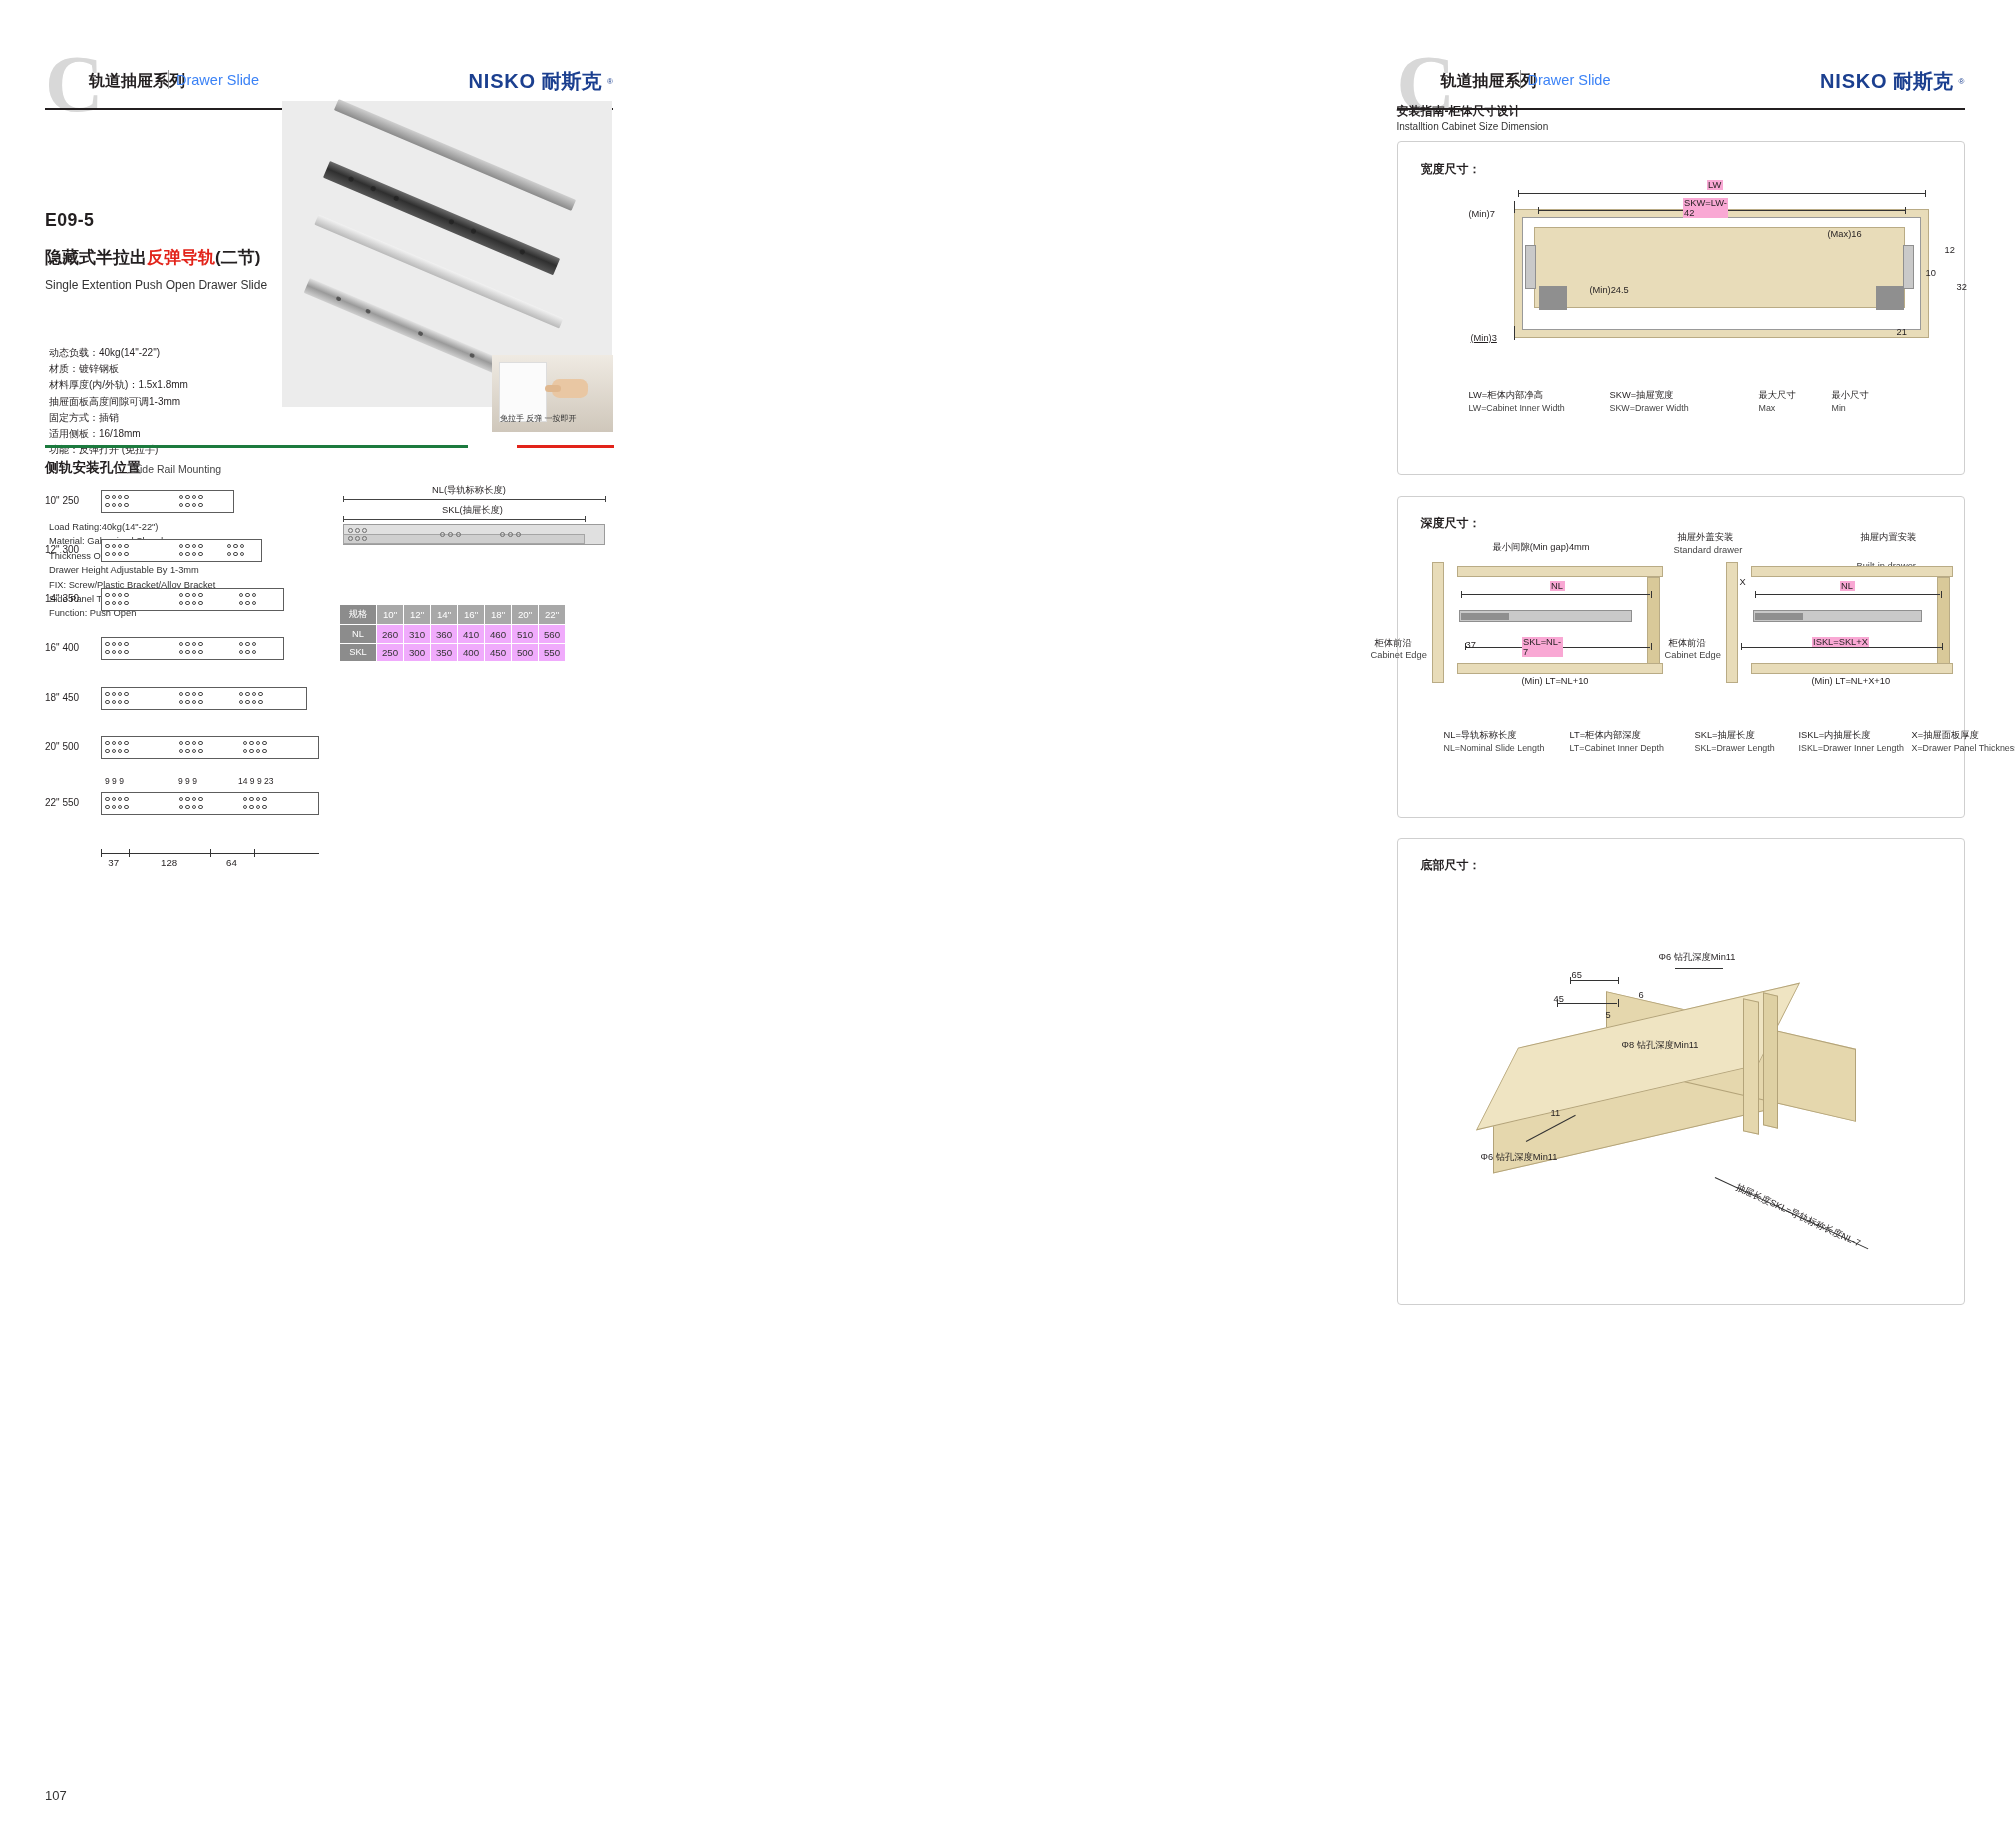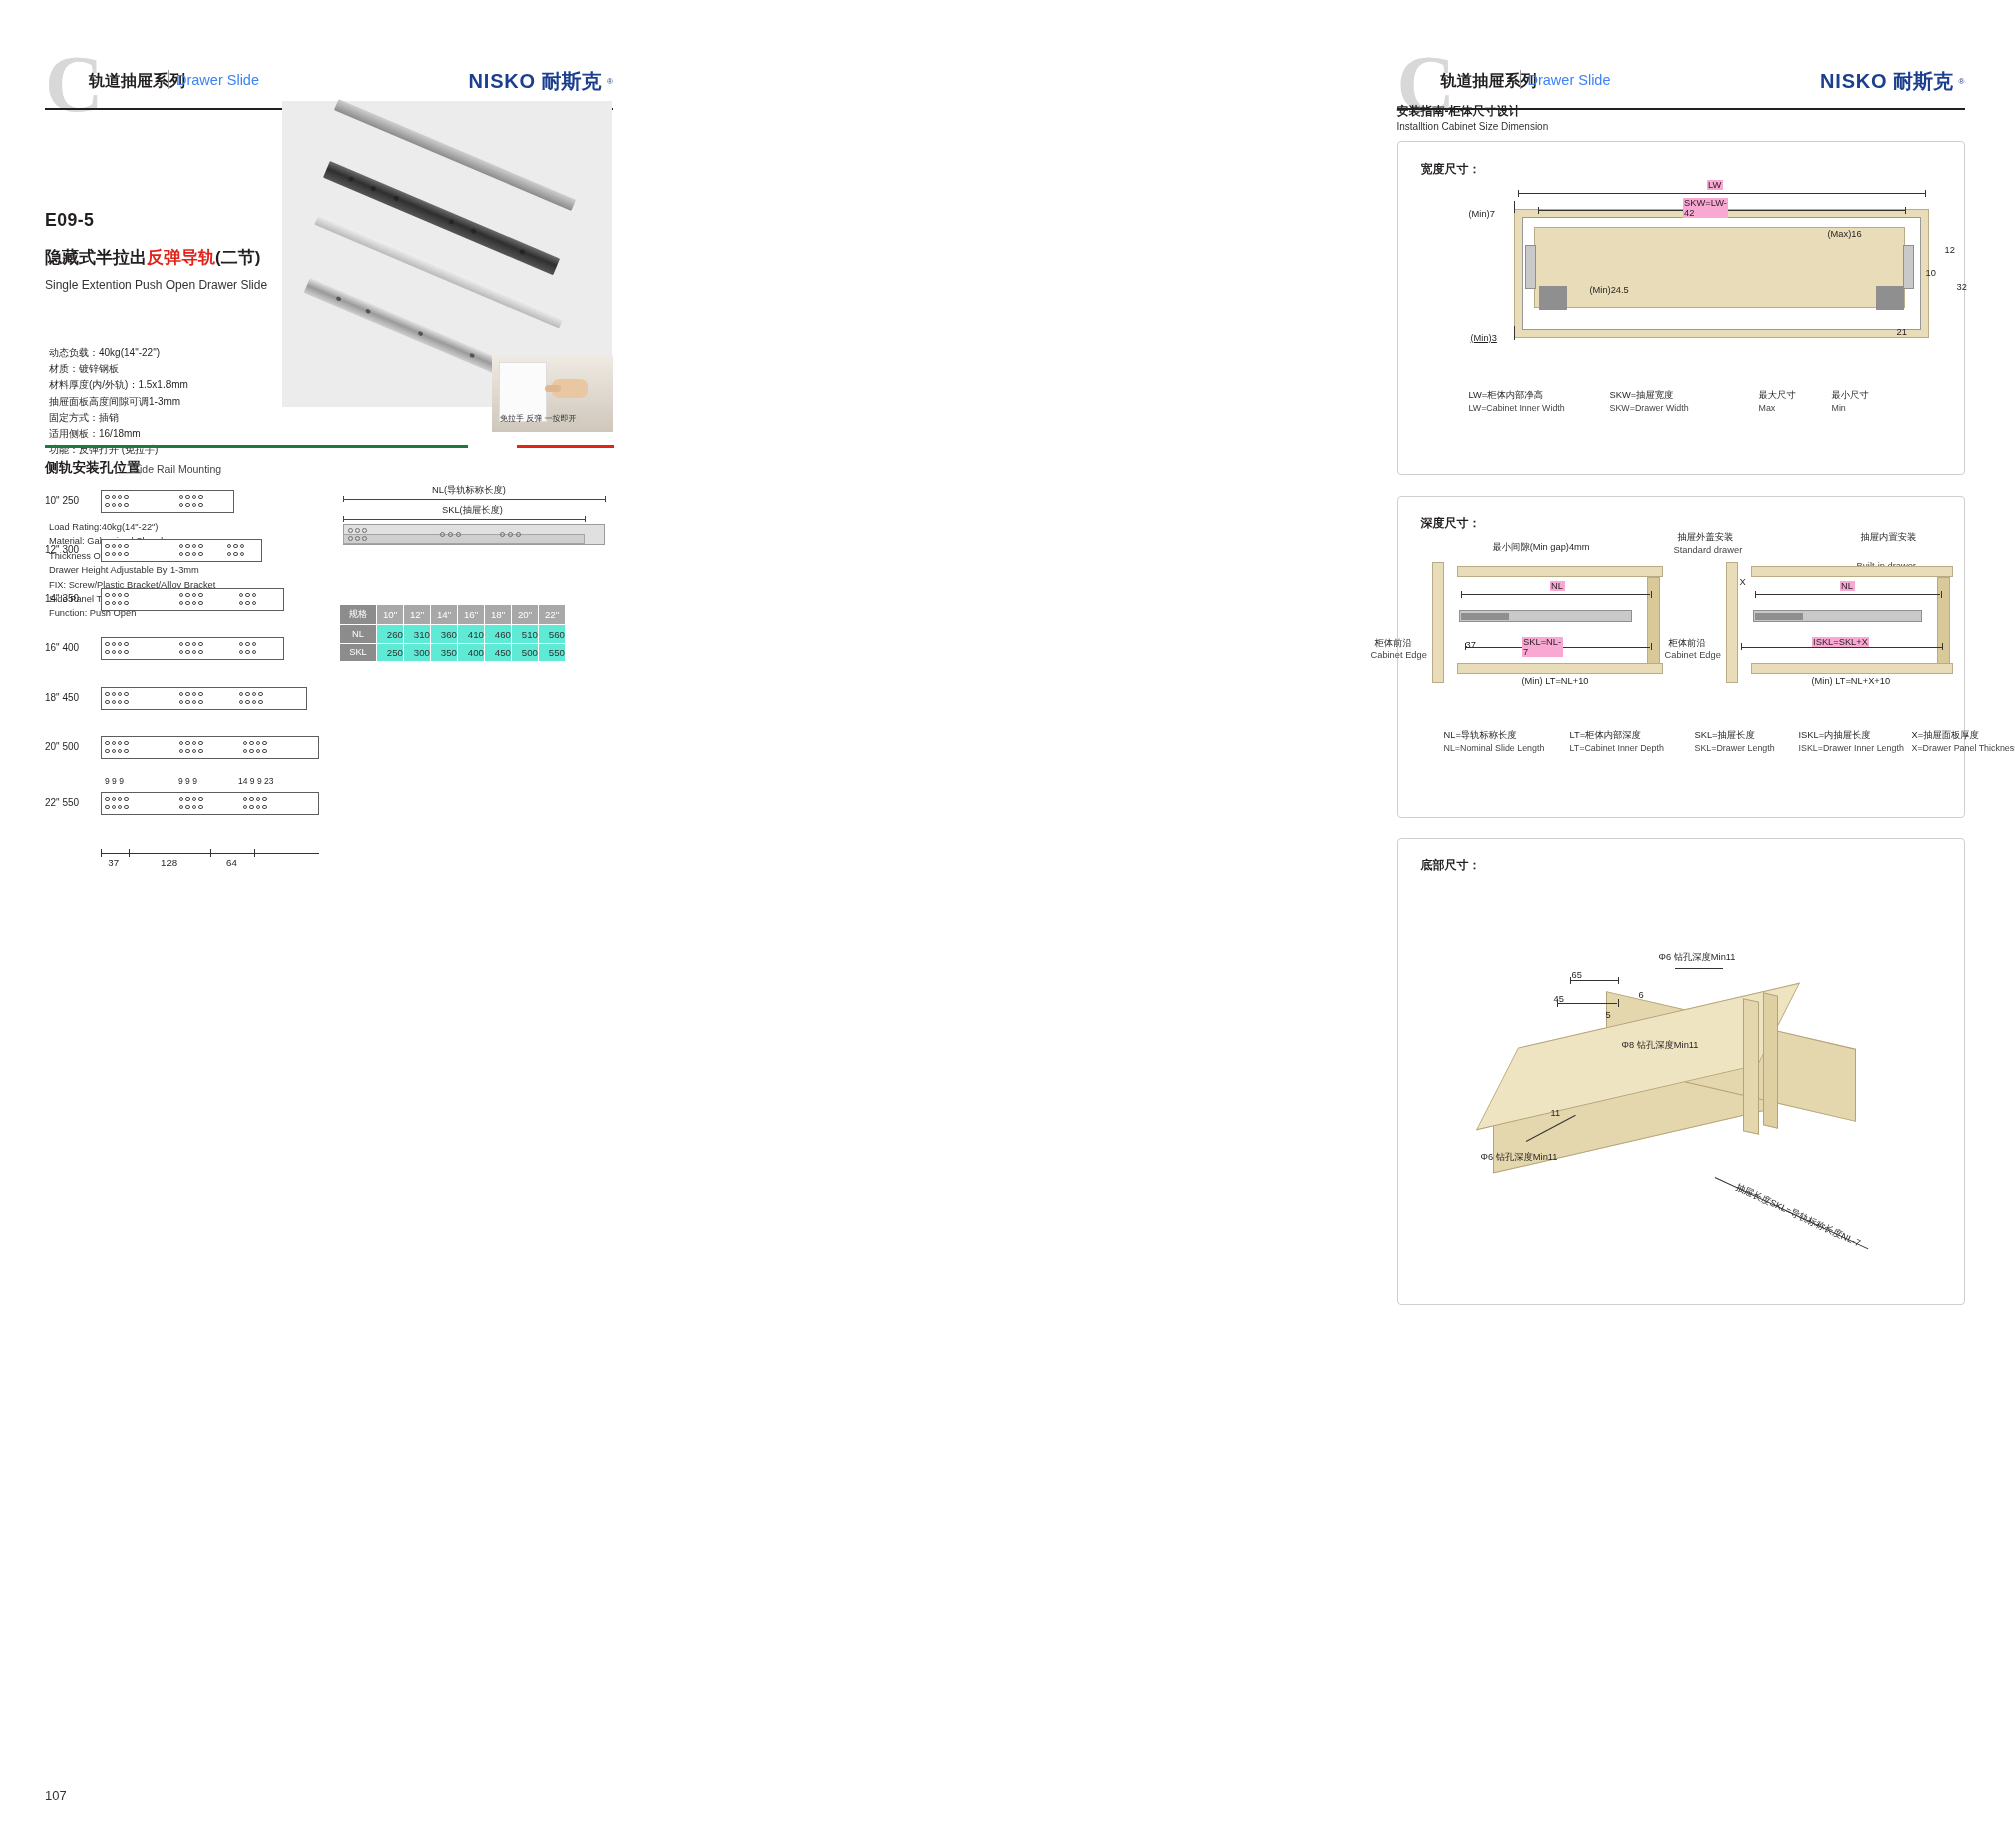--- a/index.html
+++ b/index.html
@@ -95,21 +95,21 @@
   .nl-rail { position:absolute; left:4px; top:40px; width:262px; height:21px; background:#e0e0e0; border:0.8px solid #9b9b9b; }
   .nl-rail2{ position:absolute; left:4px; top:50px; width:242px; height:9.7px; background:#cfcfcf; border:0.4px solid #a5a5a5; }
 
   table.size { position:absolute; left:339px; top:564px; border-collapse:collapse; font-size:9.7px;margin-top:40px; }
   table.size td, table.size th {
     border:0.8px solid #fff; text-align:center; padding:3.2px 0; width:27px; height:17px;
     font-weight:normal;
   }
   table.size .hdrcell { background:#8c8c8c; color:#fff; width:37px; font-size:9.3px; }
   table.size .colhdr { background:#a8a8a8; color:#fff; }
-  table.size .cell { background:#5eead4; color:#333;text-align:right; }
+  table.size .cell { background:#f0abfc; color:#333; }
 
   .pageno { position:absolute; bottom:44px; font-size:13px; color:#333; }
 
   
   .guide-cn { position:absolute; left:45px; top:103px; font-size:12px; font-weight:bold;}
   .guide-en { position:absolute; left:45px; top:121px; font-size:10px; color:#333; }
 
   .panel { position:absolute; border:0.8px solid #cfcfcf; border-radius:4px; background:#fff; }
   .panel-title { position:absolute; font-size:12px; font-weight:bold; }
 

